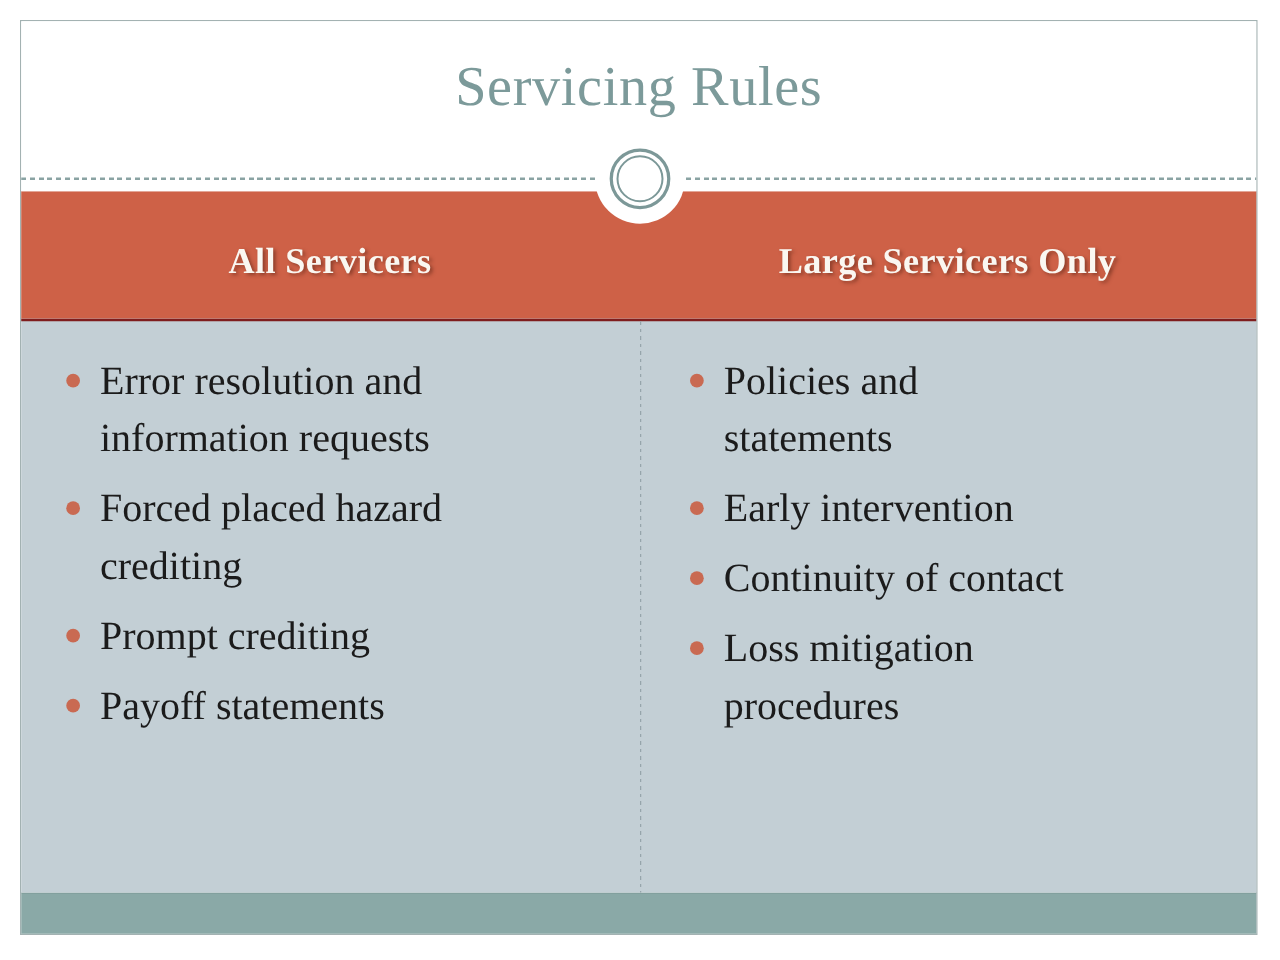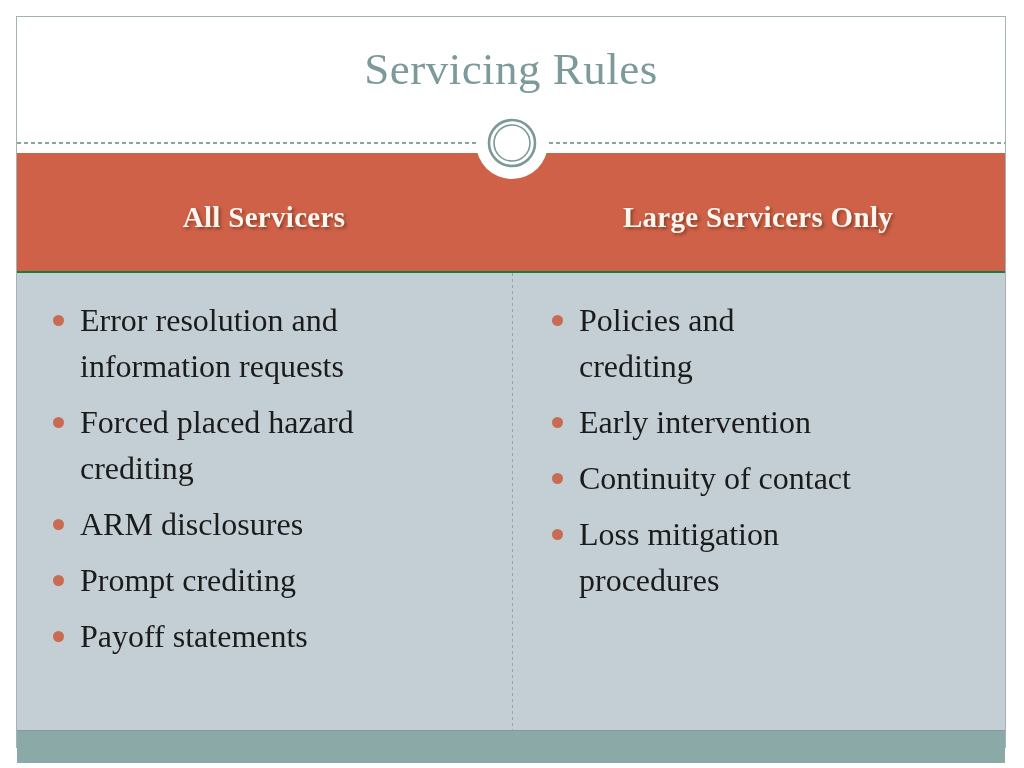--- a/index.html
+++ b/index.html
@@ -49,21 +49,21 @@
   }
   
   .dash-rule{
     position:absolute;
     left:0; right:0; top:125px;
     height:2px;
     background:repeating-linear-gradient(90deg, var(--dash) 0 4px, transparent 4px 7px);
   }
   
   .band{
-    height:118px;
+    height:102px;
     background:var(--accent-orange);
     display:flex;
   }
   .band-col{
     flex:1 1 50%;
     display:flex;
     justify-content:center;
     align-items:center;
     padding-top:10px;
   }
@@ -87,21 +87,21 @@
     position:absolute;
     left:469px; top:100px;
     width:52px; height:52px;
     z-index:6;
   }
   
   .content{
     position:relative;
     height:459px;
     background:var(--panel-gray-blue);
-    border-top:2px solid #15803d;
+    border-top:2px solid #7f1d1d;
     display:flex;
   }
   .content-divider{
     position:absolute;
     left:495px; top:0; bottom:0;
     width:1px;
     background:repeating-linear-gradient(180deg, var(--divider-dash) 0 3px, transparent 3px 6px);
   }
   .col{
     flex:1 1 50%;
@@ -160,30 +160,29 @@
     <circle cx="26" cy="26" r="18" fill="none" stroke="#7C9898" stroke-width="1.6"></circle>
   </svg>
 
   <div class="content">
     <div class="col col-left">
       <ul class="bullets">
           <li>Error resolution and
 information requests</li>
           <li>Forced placed hazard
 crediting</li>
-          <li>ARM disclosures</li>
           <li>Prompt crediting</li>
           <li>Payoff statements</li>
         </ul>
     </div>
     <div class="content-divider"></div>
     <div class="col col-right">
       <ul class="bullets">
           <li>Policies and
-crediting</li>
+statements</li>
           <li>Early intervention</li>
           <li>Continuity of contact</li>
           <li>Loss mitigation
 procedures</li>
         </ul>
     </div>
   </div>
 
   <div class="footer-strip"></div>
 

